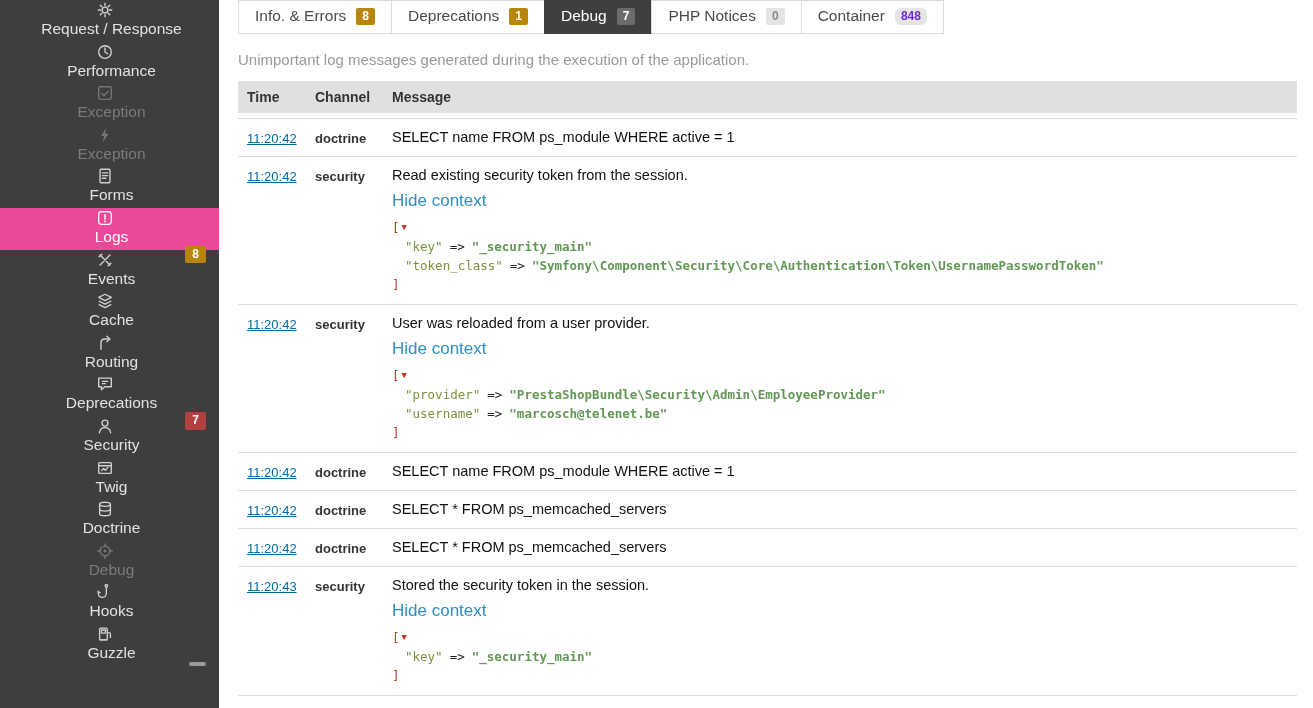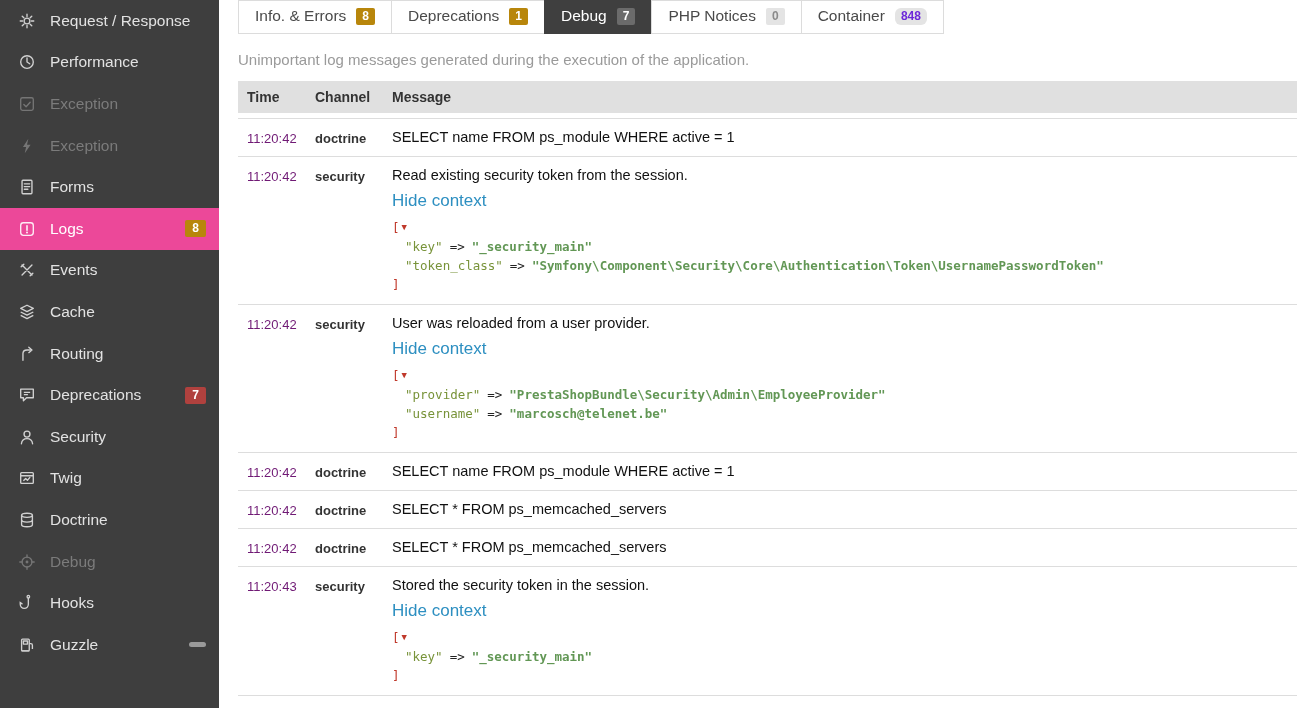--- a/index.html
+++ b/index.html
@@ -2,21 +2,21 @@
 <html><head>
 <meta charset="utf-8">
 <style>
   * { box-sizing: border-box; margin: 0; padding: 0; }
   html,body { background:#fff; }
   body { font-family: "Liberation Sans", sans-serif; width:1313px; height:708px; overflow:hidden; }
   .app { display:flex; width:1313px; height:708px; }
 
   
   .sidebar { width:219px; flex:0 0 219px; background:#3e3e3e; height:708px; overflow:hidden; }
-  .side-item { height:41.6px; display:flex; align-items:center; padding:0 13px 0 17px; color:#e2e2e2; font-size:15.5px; cursor:pointer; }
+  .side-item { height:41.6px; display:flex; align-items:center; padding:0 13px 0 17px; color:#e2e2e2; font-size:15.5px; cursor:pointer;flex-direction:column; }
   .side-item.disabled { color:#7b7b7b; cursor:default; }
   .side-item.selected { background:#ec4899; color:#fff; }
   .sicon { width:20px; height:20px; margin-right:13px; display:flex; align-items:center; justify-content:center; flex:0 0 20px; opacity:.9; }
   .sicon svg { width:18px; height:18px; }
   .slabel { flex:1; white-space:nowrap; }
   .sbadge { margin-left:auto; background:#b8860b; color:#fff; font-size:12px; font-weight:bold; padding:2px 7px; border-radius:2px; line-height:1.1; }
   .sbadge.error { background:#b0413e; }
   .dash-badge { margin-left:auto; width:17px; height:5px; border-radius:3px; background:#9a9a9a; }
 
   
@@ -30,21 +30,21 @@
   .b-dark { background:#6b6b6b; color:#fff; }
   .b-mute { background:#e4e4e4; color:#8a8a8a; }
   .b-count { background:#e4e4e4; color:#6d28d9;border-radius:6px; }
 
   .subtitle { color:#9a9a9a; font-size:15px; margin:17px 0 13px; }
 
   
   .thead { display:grid; grid-template-columns:68px 77px 1fr; background:#e0e0e0; padding:8px 0 8px 9px; font-weight:bold; font-size:14px; color:#333; }
   .tbody { margin-top:5px; border-top:1px solid #ddd; }
   .trow { display:grid; grid-template-columns:68px 77px 1fr; padding:10px 0 10px 9px; border-bottom:1px solid #ddd; align-items:start; }
-  .t { color:#701a75; font-size:13px; padding-top:2px; }
+  .t { color:#0369a1; font-size:13px; padding-top:2px;text-decoration:underline; }
   .c { font-weight:bold; font-size:13px; color:#333; padding-top:2px; }
   .msg { font-size:14.5px; color:#111; }
   .ctx-link { display:inline-block; margin-top:8px; color:#2d8fc1; font-size:17px; text-decoration:none; cursor:pointer; }
   .ctx { margin-top:7px; font-family:"DejaVu Sans Mono", monospace; font-size:12.5px; line-height:19px; }
   .ctx .entry { padding-left:13px; }
   .p { color:#c0392b; }
   .caret { font-size:9px; margin-left:2px; vertical-align:2px; cursor:pointer; color:#c0392b; }
   .k { color:#789339; }
   .a { color:#222; margin:0 7px; }
   .v { color:#629755; font-weight:bold; }

